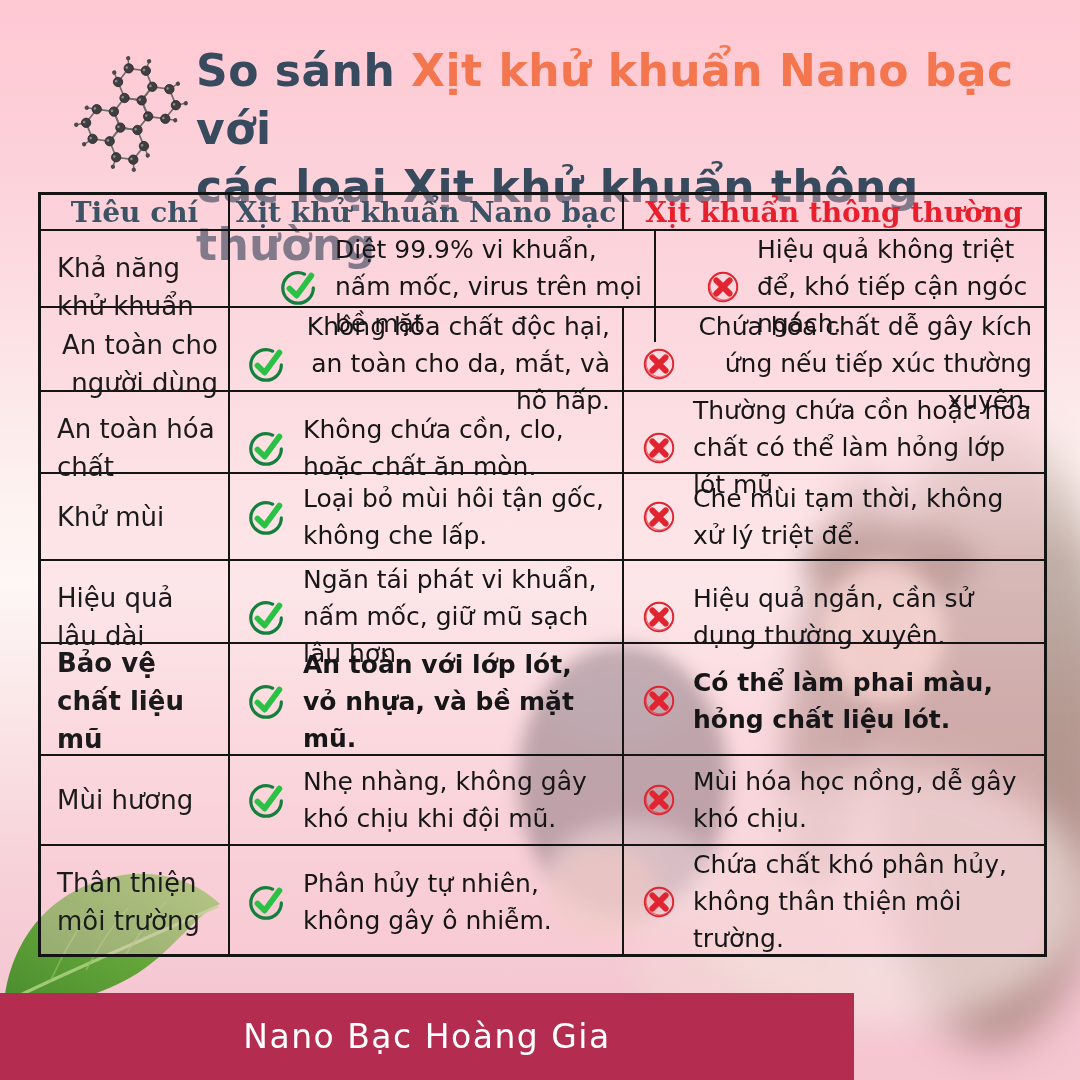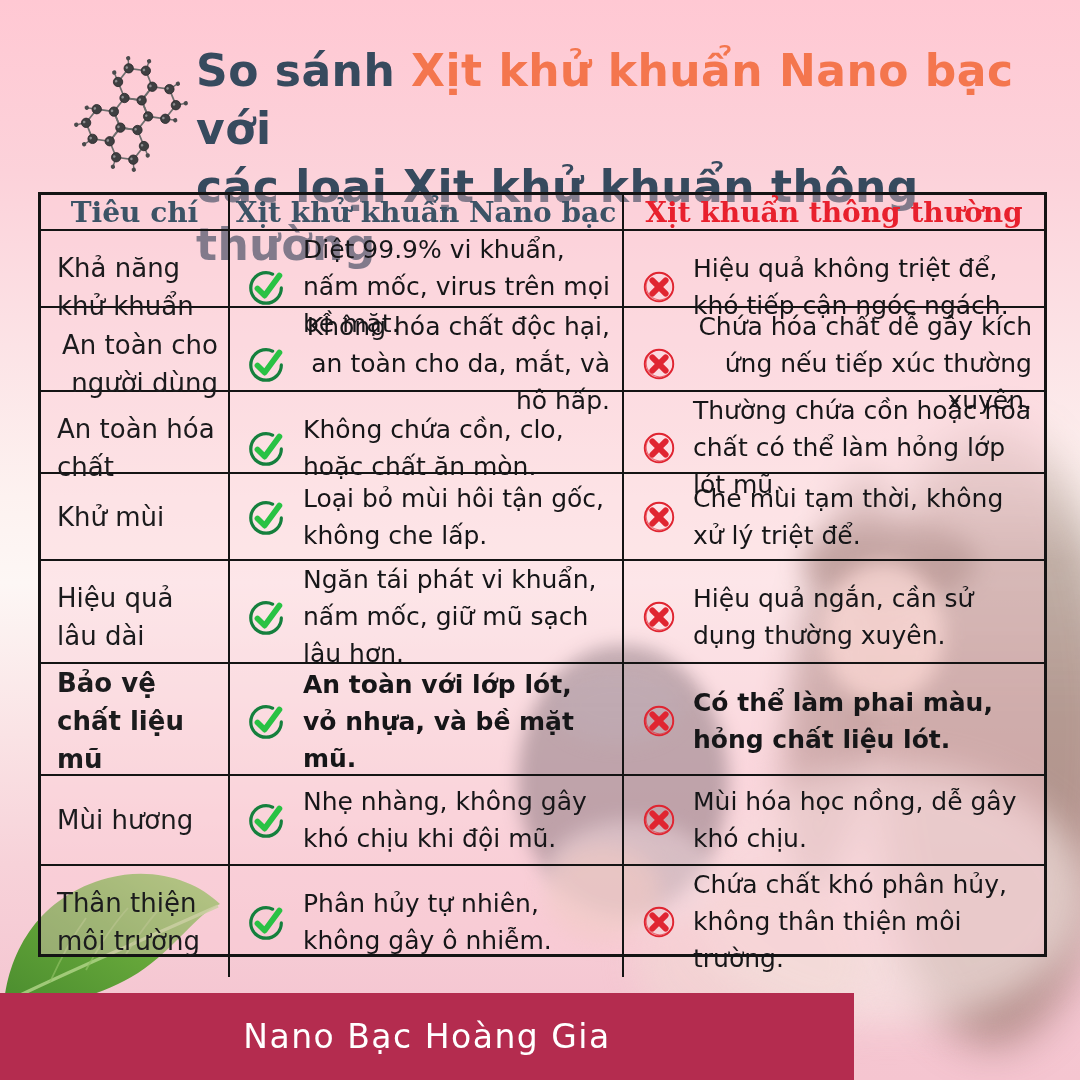--- a/index.html
+++ b/index.html
@@ -197,21 +197,21 @@
       <div class="td th">
           <span>Tiêu chí</span>
         </div>
       <div class="td th">
           <span>Xịt khử khuẩn Nano bạc</span>
         </div>
       <div class="td th red">
           <span>Xịt khuẩn thông thường</span>
         </div>
     </div>
-  <div class="tr" style="height: 77px;">
+  <div class="tr" style="height: 77px; gap: 32px;">
         <div class="td criteria">
           <span>Khả năng khử khuẩn</span>
         </div>
         <div class="td">
           <div class="cell-content">
             <svg class="icon" width="42" height="42" viewBox="0 0 44 44">
               <circle cx="21" cy="23" r="16" fill="none" stroke="#15803d" stroke-width="3.4" stroke-linecap="round" stroke-dasharray="82 18.5"></circle>
               <path d="M12 23.5 L19.5 31 L35 10" fill="none" stroke="#29c244" stroke-width="6" stroke-linecap="round" stroke-linejoin="round"></path>
             </svg>
             <span class="cell-text">Diệt 99.9% vi khuẩn, nấm mốc, virus trên mọi bề mặt.</span>
@@ -293,21 +293,21 @@
           <div class="cell-content">
             <svg class="icon" width="38" height="38" viewBox="0 0 40 40">
               <circle cx="20" cy="20" r="15" fill="none" stroke="#e02531" stroke-width="2"></circle>
               <circle cx="20.8" cy="19.3" r="14.3" fill="none" stroke="#e02531" stroke-width="1.1" opacity=".65"></circle>
               <path d="M13 13 L27 27 M27 13 L13 27" stroke="#e02531" stroke-width="6.2" stroke-linecap="round"></path>
             </svg>
             <span class="cell-text">Che mùi tạm thời, không xử lý triệt để.</span>
           </div>
         </div>
       </div>
-      <div class="tr" style="height: 103px;">
+      <div class="tr" style="height: 83px;">
         <div class="td criteria">
           <span>Hiệu quả lâu dài</span>
         </div>
         <div class="td">
           <div class="cell-content">
             <svg class="icon" width="42" height="42" viewBox="0 0 44 44">
               <circle cx="21" cy="23" r="16" fill="none" stroke="#15803d" stroke-width="3.4" stroke-linecap="round" stroke-dasharray="82 18.5"></circle>
               <path d="M12 23.5 L19.5 31 L35 10" fill="none" stroke="#29c244" stroke-width="6" stroke-linecap="round" stroke-linejoin="round"></path>
             </svg>
             <span class="cell-text">Ngăn tái phát vi khuẩn, nấm mốc, giữ mũ sạch lâu hơn.</span>

